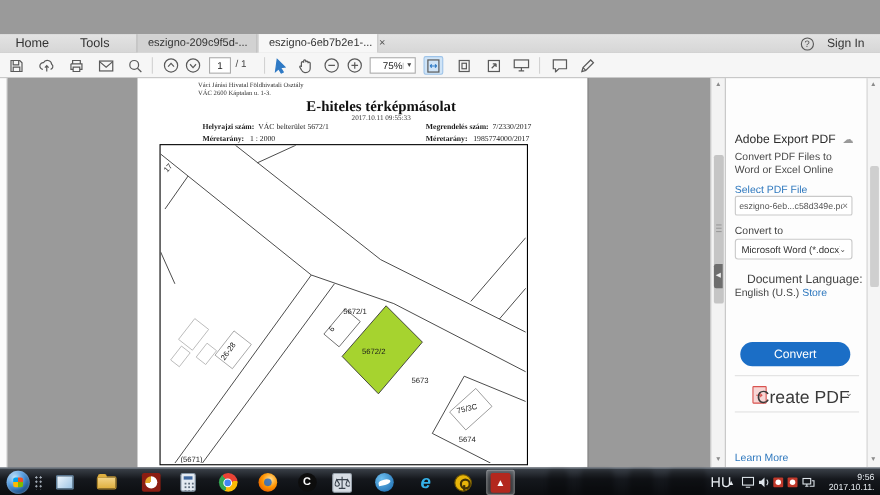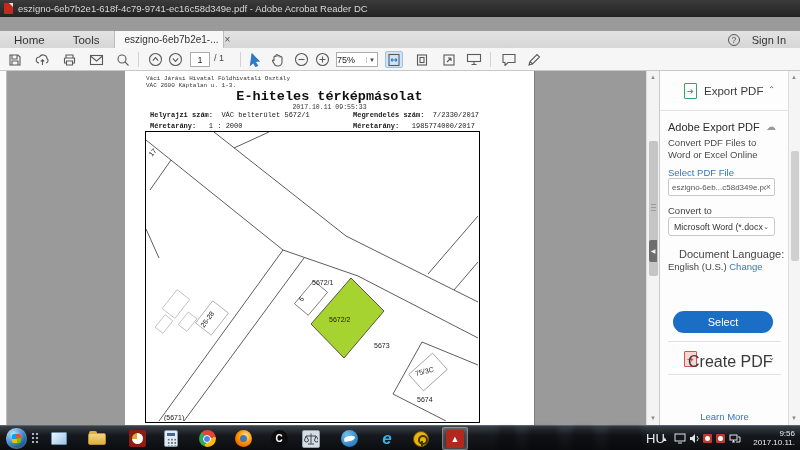--- a/index.html
+++ b/index.html
@@ -30,29 +30,29 @@
   #signin { font-size:11px; color:#333;text-align:right; }
 
   
   #toolbar { left:0; top:48px; width:800px; height:23px; background:#f6f6f6; border-bottom:1px solid #c8c8c8; }
   .tbi { position:absolute; top:3px; width:18px; height:17px; display:flex; align-items:center; justify-content:center; }
   .tbi svg { stroke:#5a5a5a; fill:none; stroke-width:1.1; }
   .tb-sep { position:absolute; top:4px; width:1px; height:15px; background:#d2d2d2; }
   #page-box { position:absolute; left:190px; top:4px; width:20px; height:15px; background:#fff; border:1px solid #ababab; font-size:9px; color:#222; text-align:center; line-height:14px; }
   #page-total { position:absolute; left:214px; top:5px; font-size:9px; color:#444; }
   #zoom-box { position:absolute; left:336px; top:4px; width:42px; height:15px; background:#fff; border:1px solid #ababab; display:flex; align-items:center; }
-  #zoom-box .zv { font-size:9px; color:#222; flex:1; text-align:left; }
+  #zoom-box .zv { font-size:9px; color:#222; flex:1; text-align:right; }
   #zoom-box .zarrow { width:11px; border-left:1px solid #c9c9c9; font-size:6px; color:#444; text-align:center; }
   .tbi.selected { background:#cfe4f7; border:1px solid #9ec3e8; border-radius:2px; }
 
   
   #left-rail { left:0; top:71px; width:7px; height:354px; background:#fbfbfb; border-right:1px solid #bdbdbd; }
   #doc-area { left:7px; top:71px; width:639px; height:354px; background:#9a9a9a; overflow:hidden; }
   #pdf-page { position:absolute; left:118px; top:0; width:409px; height:354px; background:#fff; box-shadow:1px 0 0 #7e7e7e; }
-  .serif { font-family:Liberation Mono, monospace; }
+  .serif { font-family:Liberation Serif, serif;padding-left:34px; }
   #office1 { left:21px; top:4px; font-size:6px; color:#333; }
   #office2 { left:21px; top:11px; font-size:6px; color:#333; }
   #doc-title { left:0; top:18px; width:409px; text-align:center; font-size:13.5px; font-weight:bold; color:#111; }
   #doc-ts { left:0; top:33px; width:409px; text-align:center; font-size:6.5px; color:#333; }
   .fld { font-size:7px; color:#1a1a1a; }
   .fld b { font-weight:bold; }
   #map-frame { left:20px; top:60px; width:335px; height:292px; border:1.5px solid #000; }
   #map-frame svg { display:block; }
   #map-frame text { font-family:"Liberation Sans", sans-serif; font-size:7px; fill:#1a1a1a; }
 
@@ -80,21 +80,21 @@
   #format-select { left:8px; top:146px; width:107px; height:19px; border:1px solid #c9c9c9; border-radius:3px; background:#fff; display:flex; align-items:center; padding:0 5px; }
   #format-select .fmt { flex:1; font-size:8.8px; color:#333; white-space:nowrap; overflow:hidden; }
   #format-select .chev { font-size:7px; color:#555; }
   #doc-lang-label { left:19px; top:177px; font-size:11px; color:#444; }
   #doc-lang-row { left:8px; top:190px; font-size:9.5px; color:#444; }
   #convert-btn { left:13px; top:240px; width:100px; height:22px; background:#1b6ec6; border-radius:12px; color:#fff; font-size:11px; text-align:center; line-height:22px; }
   #create-row { left:0; top:276px; width:129px; height:26px; }
   #create-row .label { position:absolute; left:28px; top:6px; font-size:16px; color:#3a3a3a; }
   #create-row .chev { position:absolute; right:14px; top:6px; font-size:8px; color:#555; }
   #store-text { left:8px; top:312px; width:113px; text-align:center; font-size:9.5px; font-weight:bold; line-height:12px; color:#333; }
-  #learn-more { left:8px; top:340px; width:113px; text-align:center; font-size:9.5px; }
+  #learn-more { left:8px; top:340px; width:113px; text-align:left; font-size:9.5px; }
   
   .doc-icon { position:absolute; width:13px; height:16px; border:1.3px solid; border-radius:1px; }
   .doc-icon::after { content:"➔"; position:absolute; font-size:8px; left:2px; top:3px; }
   #export-icon { left:24px; top:12px; border-color:#2da56f; color:#2da56f; }
   #create-icon { left:24px; top:4px; border-color:#d9534f; color:#d9534f; background:#f7d7d6; }
   #cloud-mini { position:absolute; right:12px; top:50px; font-size:10px; color:#9a9a9a; }
 
   
   #sb-scroll { left:788px; top:71px; width:12px; height:354px; background:#f5f5f5; border-left:1px solid #ddd; }
   #sb-thumb { position:absolute; left:2px; top:80px; width:8px; height:110px; background:#cfcfcf; border-radius:2px; }
@@ -135,29 +135,28 @@
   .g-key { width:16px; height:16px; border-radius:50%; background:#e8b50a; position:relative; border:1px solid #6e5503; }
   .g-key::after { content:""; position:absolute; left:4px; top:3px; width:6px; height:6px; border:2px solid #423305; border-radius:50%; }
   .g-key::before { content:""; position:absolute; left:7px; top:9px; width:2px; height:5px; background:#423305; }
   .g-adobe { width:18px; height:18px; background:#b3281e; border-radius:2px; color:#fff; font-size:9px; font-weight:bold; text-align:center; line-height:18px; }
 </style>
 </head>
 <body>
 
 <div id="screen">
 
-  <div id="titlebar" class="abs">
-    <div class="pdficon"></div>
-    <div class="title-text nowrap">eszigno-6eb7b2e1-618f-4c79-9741-ec16c58d349e.pdf - Adobe Acrobat Reader DC</div>
-  </div>
 
 
   <div id="tabbar" class="abs">
     <div class="view-tab">Home</div>
     <div class="view-tab">Tools</div>
+    <div class="doc-tab inactive">
+      <span class="nowrap">eszigno-209c9f5d-...</span>
+    </div>
     <div class="doc-tab active">
       <span class="nowrap">eszigno-6eb7b2e1-...</span>
       <span class="close-x">×</span>
     </div>
     <div id="tab-right">
       <div id="help-circle">?</div>
       <div id="signin">Sign In</div>
     </div>
   </div>
 
@@ -339,49 +338,44 @@
     <div id="doc-thumb">
       <div class="grip" style="top:63px"></div>
         <div class="grip" style="top:66px"></div>
         <div class="grip" style="top:69px"></div>
     </div>
     <div class="scroll-arrow" style="top:344px">▼</div>
   </div>
   <div id="collapse-handle" class="abs">◀</div>
 
   <div id="sidebar" class="abs">
-    <div id="sb-header">
-      <div class="doc-icon" id="export-icon"></div>
-      <div class="hdr-label">Export PDF</div>
-      <div class="chev">⌃</div>
-    </div>
 
     <div class="abs" id="adobe-export-title">Adobe Export PDF</div>
     <div id="cloud-mini">☁</div>
     <div class="abs" id="convert-desc">Convert PDF Files to Word or Excel Online</div>
     <div class="abs blue-link" id="select-file">Select PDF File</div>
 
     <div class="abs" id="file-box">
       <span class="fname">eszigno-6eb...c58d349e.pdf</span>
       <span class="clear-x">×</span>
     </div>
 
     <div class="abs" id="convert-to">Convert to</div>
     <div class="abs" id="format-select">
       <span class="fmt">Microsoft Word (*.docx)</span>
       <span class="chev">⌄</span>
     </div>
 
     <div class="abs" id="doc-lang-label">Document Language:</div>
     <div class="abs" id="doc-lang-row">
       <span>English (U.S.)</span>
-      <span class="blue-link">Change</span>
-    </div>
-
-    <div class="abs" id="convert-btn">Select</div>
+      <span class="blue-link">Store</span>
+    </div>
+
+    <div class="abs" id="convert-btn">Convert</div>
 
     <div class="sb-divider" style="top:270px"></div>
     <div class="abs" id="create-row">
       <div class="doc-icon" id="create-icon"></div>
       <div class="label">Create PDF</div>
       <div class="chev">⌄</div>
     </div>
     <div class="sb-divider" style="top:303px"></div>
 
     <div class="abs blue-link" id="learn-more">Learn More</div>

